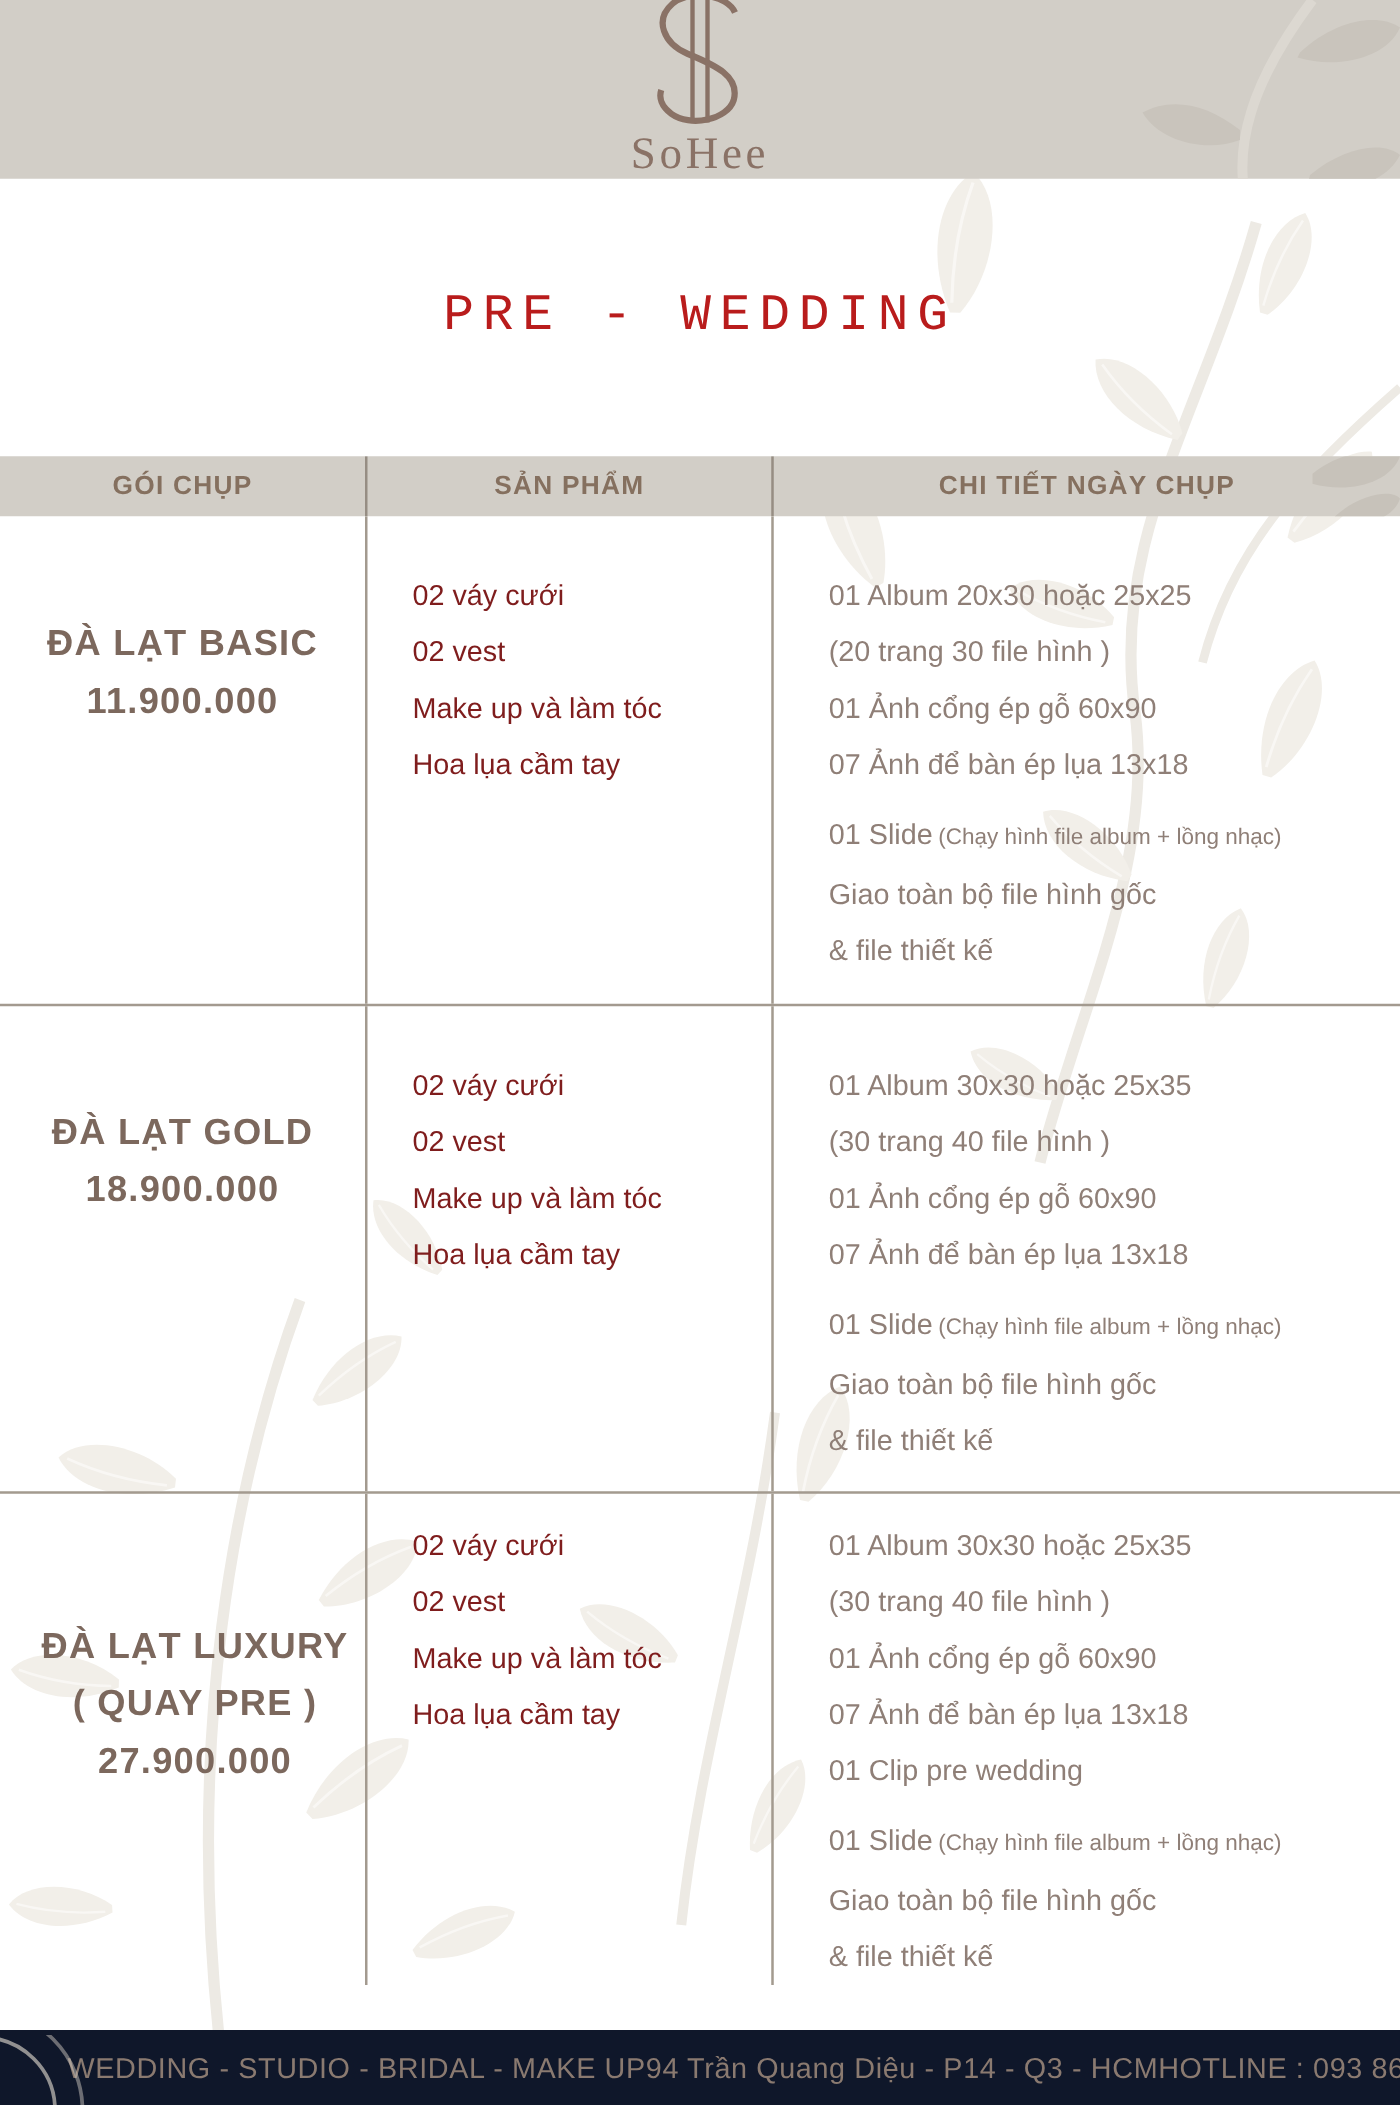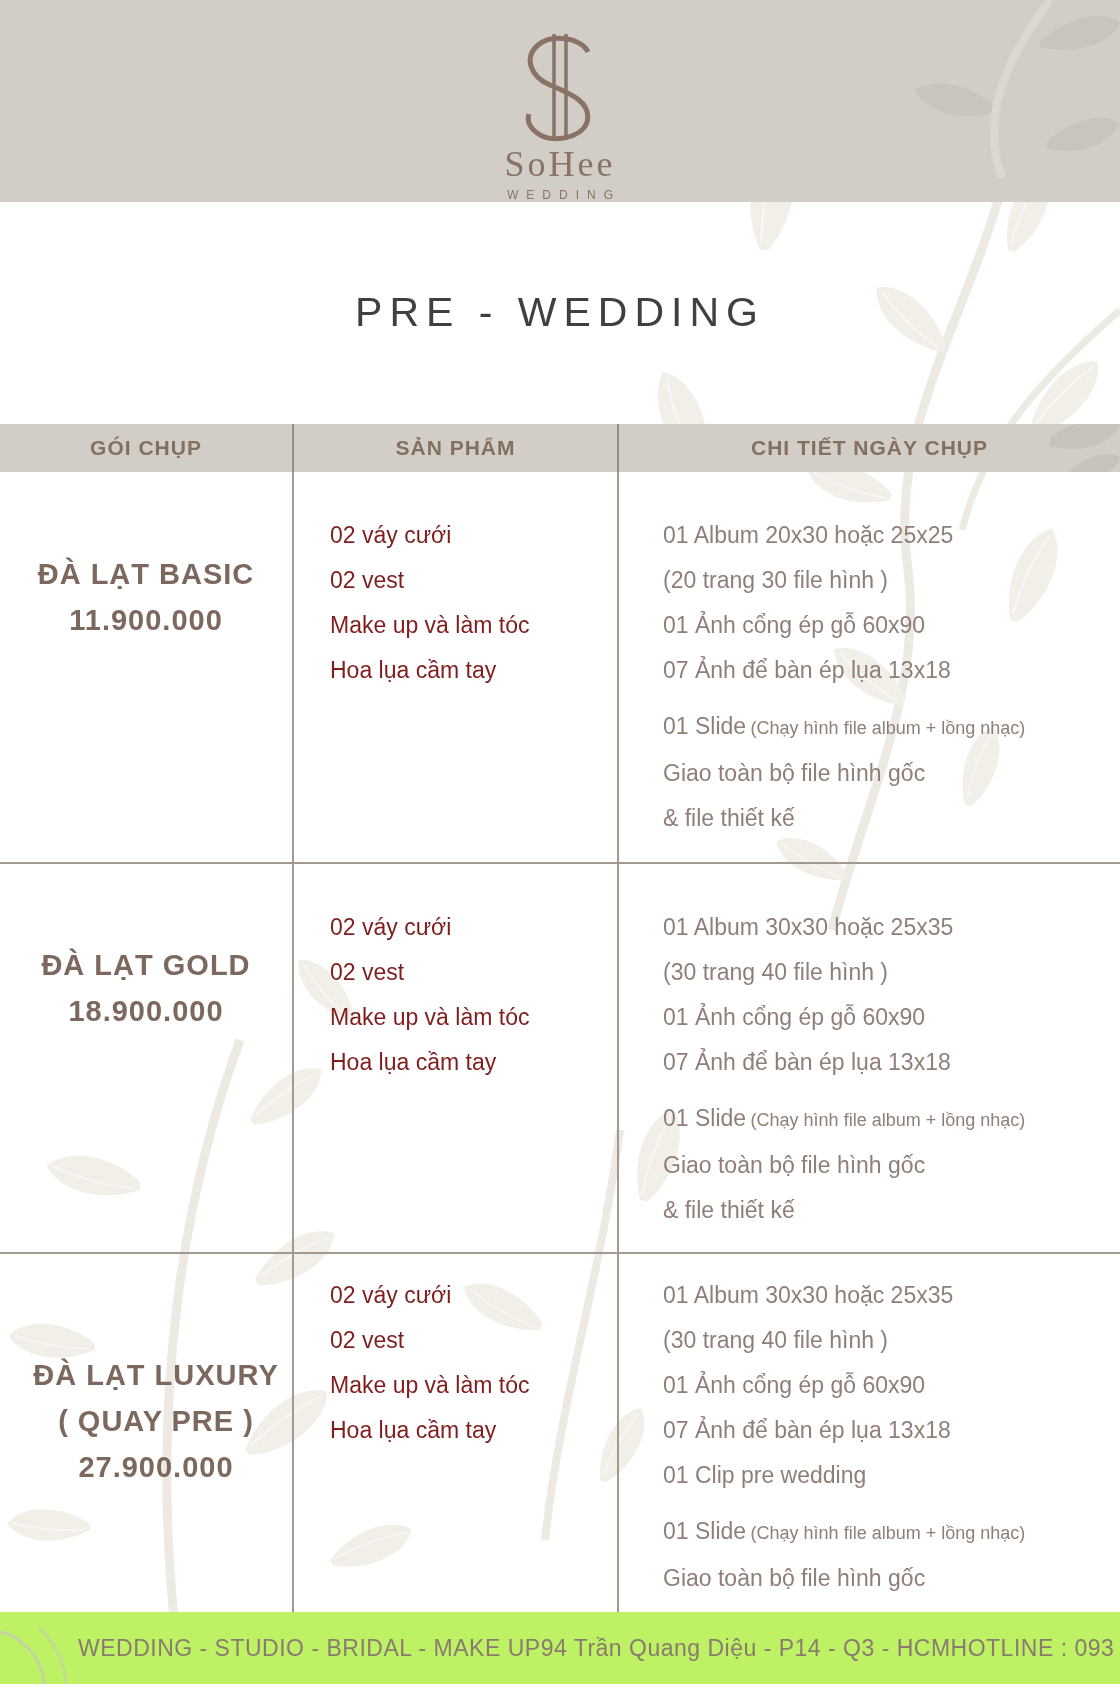--- a/index.html
+++ b/index.html
@@ -15,22 +15,22 @@
 
   
   .watermark {
     position:absolute; top:0; left:0; z-index:0;
     pointer-events:none;
   }
 
   
   .top-band {
     position:relative; z-index:2;
-    height:202px; background:#d2cec7;
-    display:flex; align-items:flex-end; justify-content:center;
+    height:143px; background:#d2cec7;
+    display:flex; align-items:center; justify-content:center;
     overflow:hidden;
   }
   .band-leaves { position:absolute; top:0; right:0; }
   .logo { position:relative; display:flex; flex-direction:column; align-items:center; margin-top:6px; }
   .logo-text {
     font-family:"Liberation Serif","DejaVu Serif",serif;
     font-size:36px; letter-spacing:3px; color:#8a7266; line-height:1;
     margin-top:2px;
   }
   .logo-sub {
@@ -39,22 +39,22 @@
   }
 
   
   .title-block {
     position:relative; z-index:1;
     height:222px;
     display:flex; flex-direction:column; align-items:center; justify-content:center;
     gap:8px;
   }
   .title-line1 {
-    font-family:Liberation Sans, sans-serif;
-    font-size:41px; letter-spacing:7px; color:#404040; line-height:1.1;
+    font-family:Liberation Mono, monospace;
+    font-size:41px; letter-spacing:7px; color:#b91c1c; line-height:1.1;
   }
   .title-line2 {
     font-family:"Liberation Serif","DejaVu Serif",serif;
     font-size:45px; font-weight:bold; letter-spacing:9px; color:#77625a; line-height:1.1;
   }
 
   
   .table { position:relative; z-index:1; }
   .thead {
     position:relative;
@@ -88,23 +88,23 @@
   .c3 { padding:41px 0 0 44px; }
   .row-3 .c3 { padding-top:19px; }
   .prod { font-size:23px; color:#8f7f77; line-height:45px; }
   .slide-line { margin-top:11px; line-height:45px; }
   .slide-main { font-size:23px; color:#8f7f77; }
   .slide-note { font-size:18px; color:#8f7f77; }
 
   
   .footer {
     position:absolute; left:0; bottom:0; z-index:2;
-    width:1120px; height:72px; background:#bef264;
+    width:1120px; height:60px; background:#0f172a;
     display:flex; align-items:center; justify-content:space-between;
-    padding:0 22px 0 78px; overflow:hidden;
+    padding:0 22px 0 54px; overflow:hidden;
   }
   .footer span { font-size:23px; color:#8a7a70; letter-spacing:0.5px; white-space:nowrap; }
   .footer-rings { position:absolute; left:0; bottom:0; }
 </style>
 </head>
 <body>
 
 <div class="page">
 
   <svg class="watermark" width="1120" height="1684" viewBox="0 0 1120 1684" aria-hidden="true">

